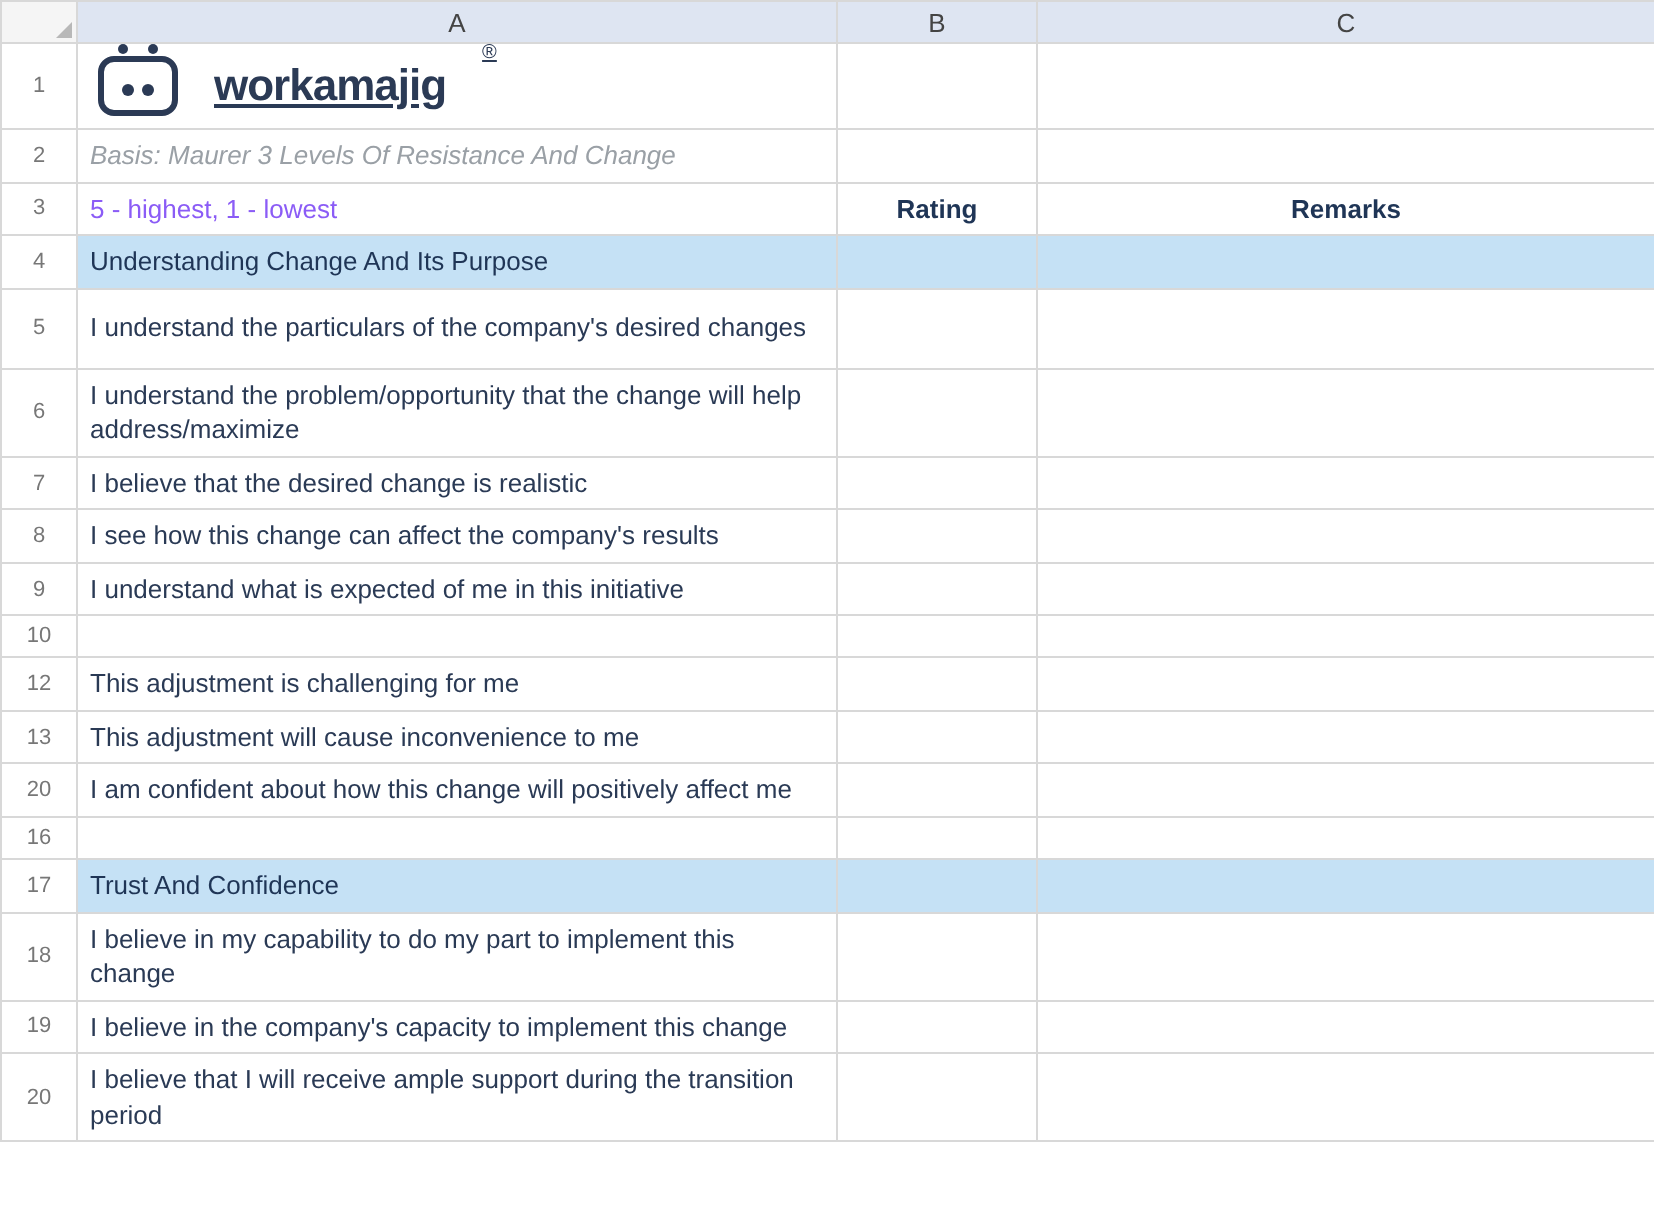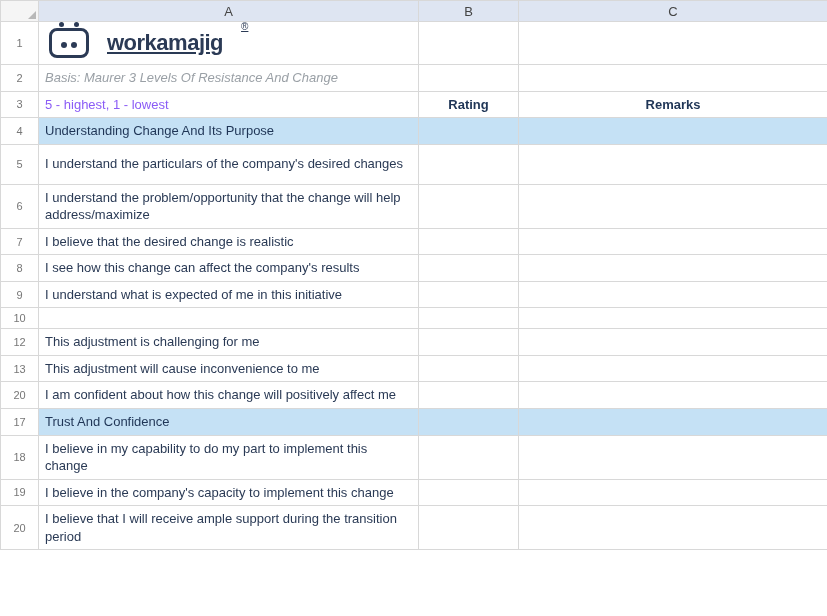--- a/index.html
+++ b/index.html
@@ -237,20 +237,26 @@
   </tr>
 
 
   <tr class="h-sm">
     <td class="rownum-cell">20</td>
     <td class="cell">I am confident about how this change will positively affect me</td>
     <td class="cell"></td>
     <td class="cell"></td>
   </tr>
 
+  <tr class="h-sm">
+    <td class="rownum-cell">16</td>
+    <td class="cell"></td>
+    <td class="cell"></td>
+    <td class="cell"></td>
+  </tr>
 
   <tr class="h-sm">
     <td class="rownum-cell">17</td>
     <td class="cell section-header">Trust And Confidence</td>
     <td class="cell section-header"></td>
     <td class="cell section-header"></td>
   </tr>
 
   <tr class="h-lg">
     <td class="rownum-cell">18</td>

